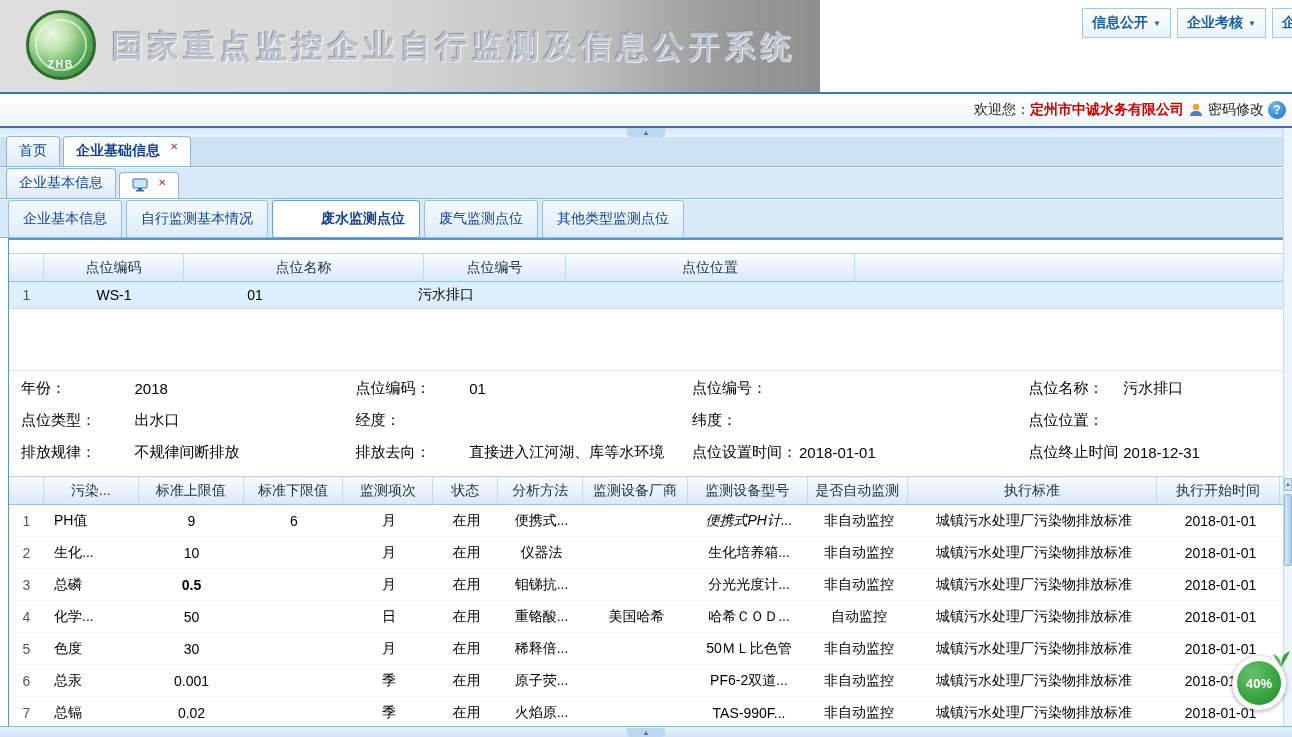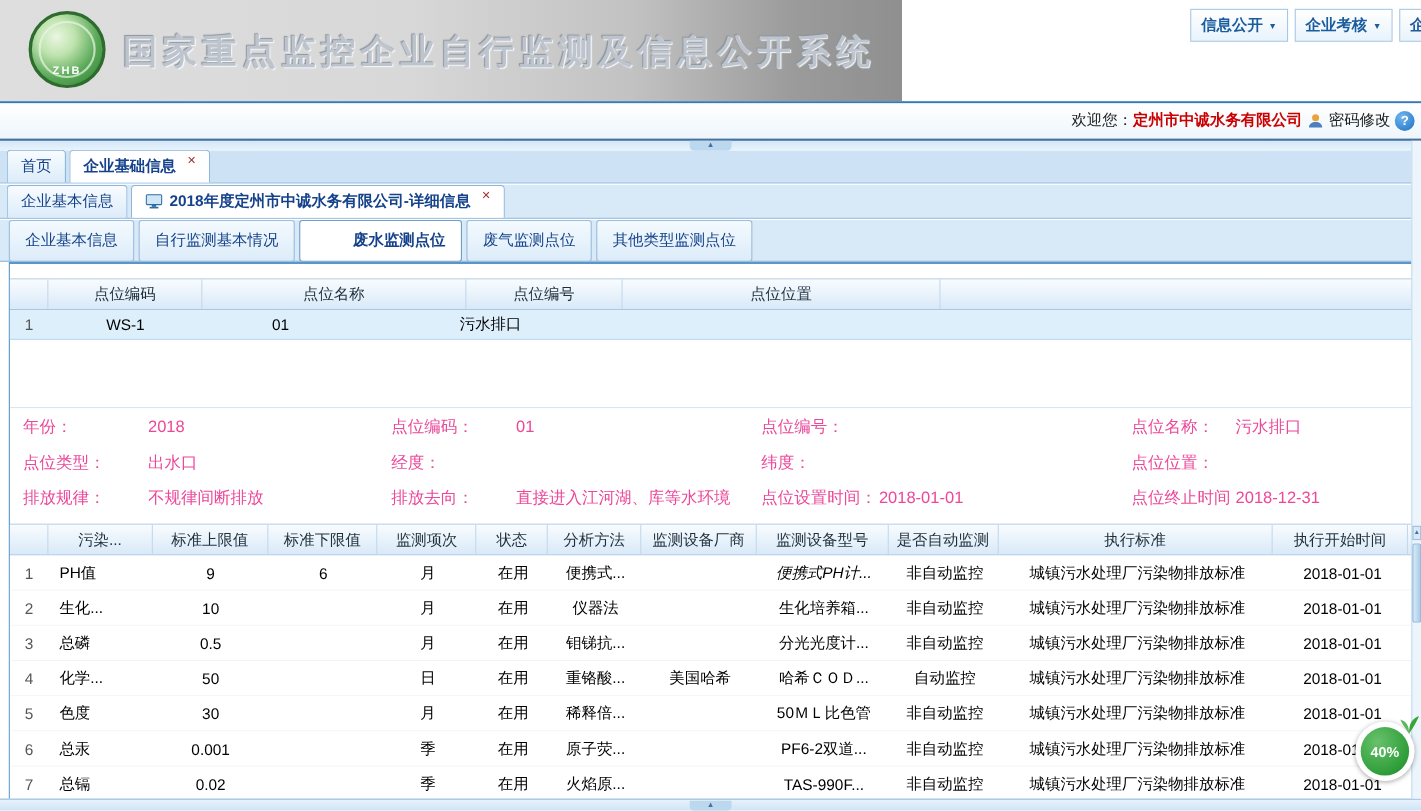--- a/index.html
+++ b/index.html
@@ -83,21 +83,21 @@
     border-right:1px solid #c3d9ed; white-space:nowrap; overflow:hidden; padding:0 2px; cursor:pointer; }
   .hfill { flex:1; border-right:none; cursor:default; }
 
   .prow { display:flex; height:26px; background:#dceffb; border-bottom:1px solid #b9dcf2;
     font-size:14px; color:#000; cursor:pointer; }
   .pcell { display:flex; align-items:center; justify-content:center; height:100%; box-sizing:border-box;
     white-space:nowrap; overflow:hidden; }
 
   
   .dform { position:absolute; top:132px; left:0; right:0; }
-  .form-row { display:flex; height:32px; align-items:center; font-size:15px; color:#ec4899; }
+  .form-row { display:flex; height:32px; align-items:center; font-size:15px; color:#000000; }
   .f-label { display:inline-block; box-sizing:border-box; padding-left:12px; white-space:nowrap; overflow:hidden; }
   .f-value { display:inline-block; box-sizing:border-box; white-space:nowrap; overflow:hidden; }
 
   
   .grid { position:absolute; top:236px; left:0; right:0; }
   .grow { display:flex; height:31px; background:#fff; border-bottom:1px solid #f0f5fa;
     font-size:14px; color:#000; cursor:pointer; }
   .gcell { display:flex; align-items:center; justify-content:center; height:100%; box-sizing:border-box;
     white-space:nowrap; overflow:hidden; padding:0 3px; }
   .left { justify-content:flex-start; padding-left:10px; }
@@ -181,21 +181,20 @@
       <span class="tab-label">企业基本信息</span>
     </div>
     <div class="tab active">
       <span class="tab-icon">
         <svg width="16" height="14" viewBox="0 0 16 14">
           <rect x="1" y="1" width="14" height="9" rx="1" fill="#cfe6f8" stroke="#2e6da4"></rect>
           <rect x="6" y="10" width="4" height="2" fill="#2e6da4"></rect>
           <rect x="4" y="12" width="8" height="1.5" fill="#2e6da4"></rect>
         </svg>
       </span>
-      <span class="tab-label">2018年度定州市中诚水务有限公司-详细信息</span>
       <span class="tab-close">✕</span>
     </div>
   </div>
 <div class="tabbar" id="tabbar3">
     <div class="tab3"><span class="tab-label">企业基本信息</span></div>
     <div class="tab3"><span class="tab-label">自行监测基本情况</span></div>
     <div class="tab3 active"><span class="tab-label">废水监测点位</span></div>
     <div class="tab3"><span class="tab-label">废气监测点位</span></div>
     <div class="tab3"><span class="tab-label">其他类型监测点位</span></div>
   </div>
@@ -291,21 +290,21 @@
         <div class="gcell" style="width: 85px;">仪器法</div>
         <div class="gcell" style="width: 105px;"></div>
         <div class="gcell" style="width: 120px;">生化培养箱...</div>
         <div class="gcell" style="width: 100px;">非自动监控</div>
         <div class="gcell" style="width: 250px;">城镇污水处理厂污染物排放标准</div>
         <div class="gcell" style="width: 123px;">2018-01-01</div>
       </div>
       <div class="grow">
         <div class="gcell idx" style="width: 35px;">3</div>
         <div class="gcell left" style="width: 95px;">总磷</div>
-        <div class="gcell" style="width: 105px;">0.5</div>
+        <div class="gcell" style="width: 105px; font-weight: bold;">0.5</div>
         <div class="gcell" style="width: 100px;"></div>
         <div class="gcell" style="width: 90px;">月</div>
         <div class="gcell" style="width: 65px;">在用</div>
         <div class="gcell" style="width: 85px;">钼锑抗...</div>
         <div class="gcell" style="width: 105px;"></div>
         <div class="gcell" style="width: 120px;">分光光度计...</div>
         <div class="gcell" style="width: 100px;">非自动监控</div>
         <div class="gcell" style="width: 250px;">城镇污水处理厂污染物排放标准</div>
         <div class="gcell" style="width: 123px;">2018-01-01</div>
       </div>

